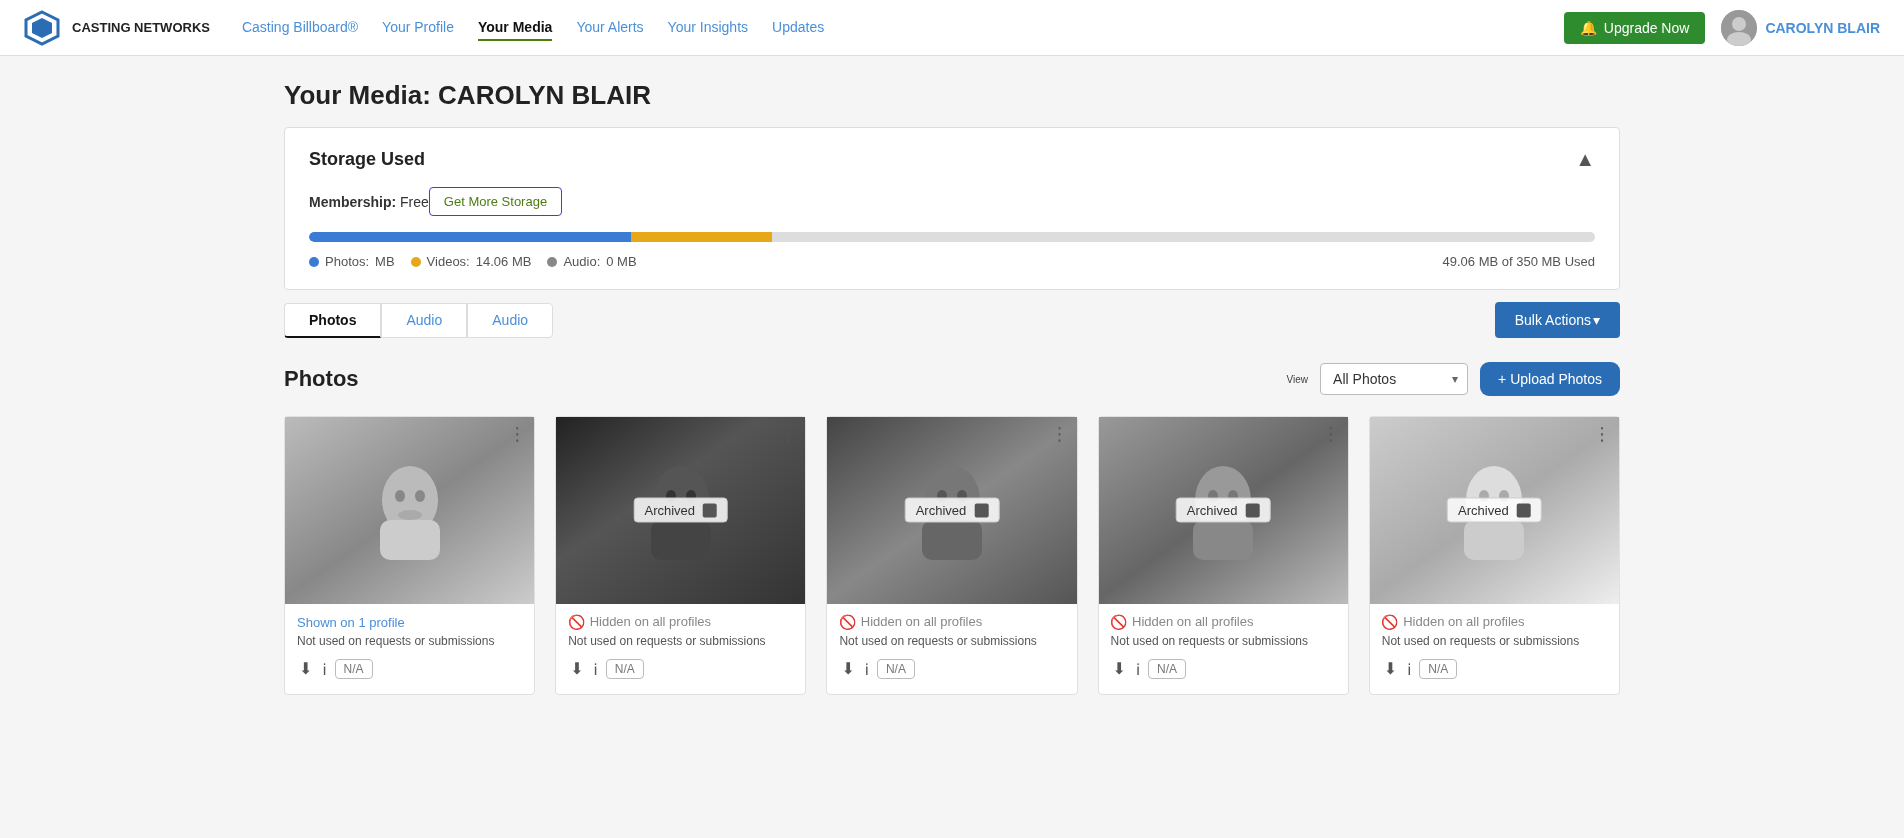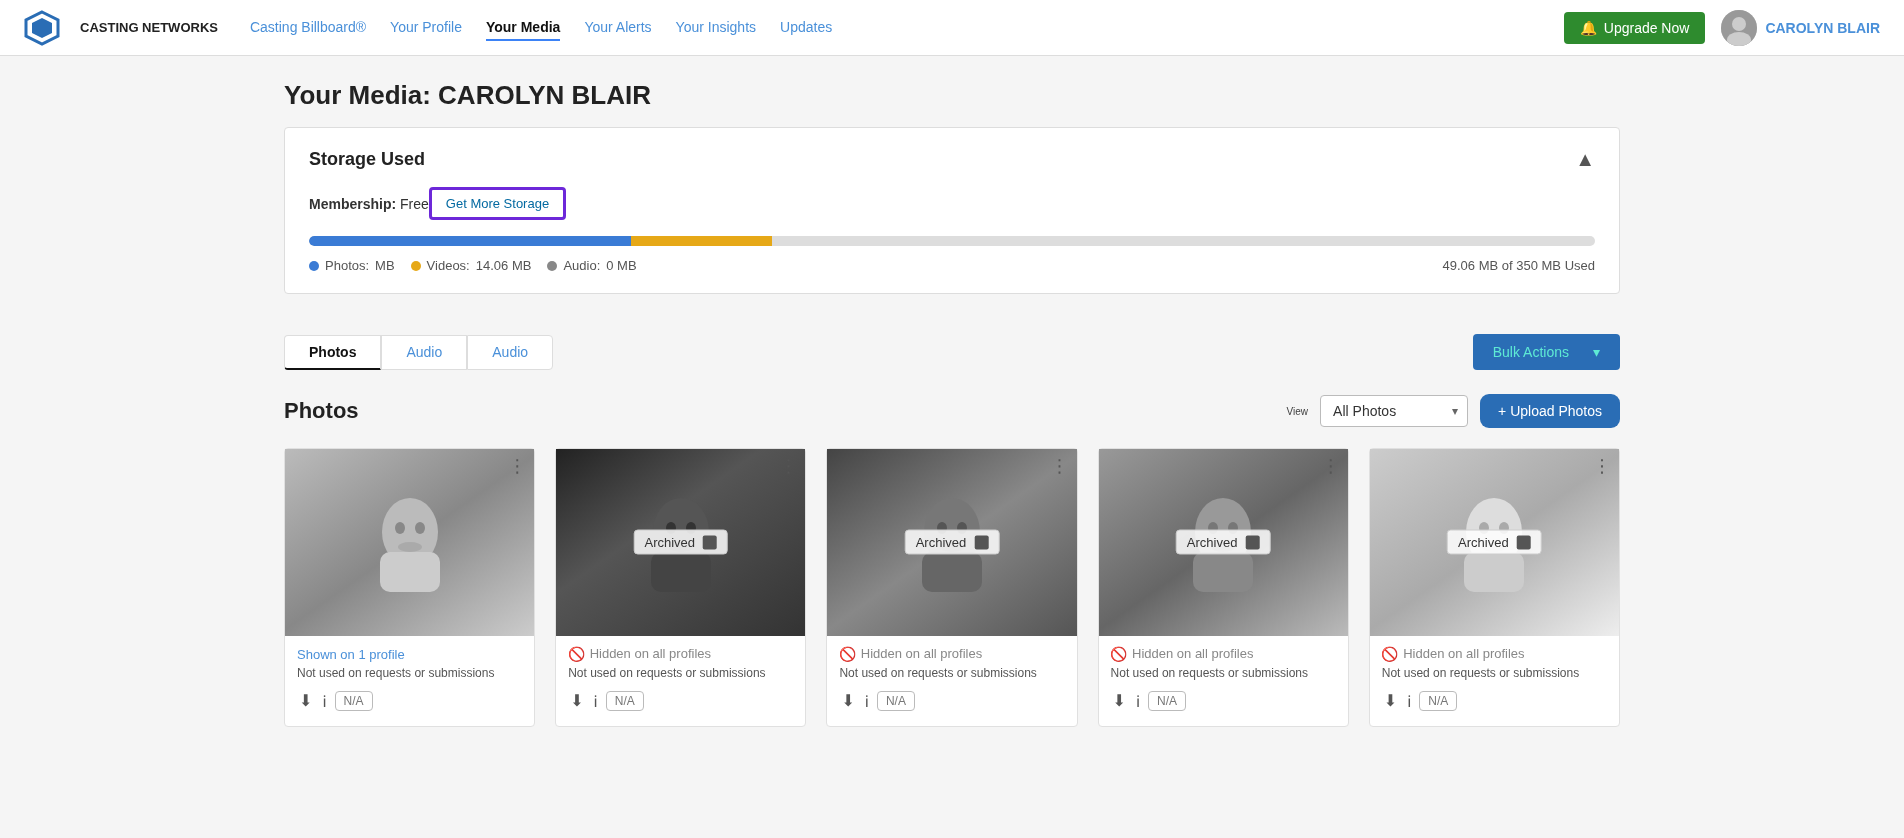--- a/index.html
+++ b/index.html
@@ -13,21 +13,21 @@
       align-items: center;
       padding: 0 24px;
       height: 56px;
       position: sticky;
       top: 0;
       z-index: 100;
     }
     .navbar-logo {
       display: flex;
       align-items: center;
-      gap: 20px;
+      gap: 12px;
       margin-right: 32px;
       text-decoration: none;
     }
     .logo-icon {
       width: 36px;
       height: 36px;
     }
     .navbar-links {
       display: flex;
       gap: 24px;
@@ -36,21 +36,21 @@
     .nav-link {
       color: #4a90d9;
       text-decoration: none;
       font-size: 14px;
       padding: 4px 0;
       cursor: pointer;
     }
     .nav-link.active {
       color: #111;
       font-weight: bold;
-      border-bottom: 2px solid #3b82f6;
+      border-bottom: 2px solid #4d7c0f;
     }
     .navbar-right {
       display: flex;
       align-items: center;
       gap: 16px;
     }
     .upgrade-btn {
       background: #2e8b2e;
       color: #fff;
       border: none;
@@ -93,21 +93,21 @@
       color: #222;
       margin-bottom: 16px;
     }
 
     
     .storage-card {
       background: #fff;
       border: 1px solid #ddd;
       border-radius: 4px;
       padding: 20px 24px;
-      margin-bottom: 40px;
+      margin-bottom: 12px;
     }
     .storage-header {
       display: flex;
       justify-content: space-between;
       align-items: center;
       margin-bottom: 16px;
     }
     .storage-title {
       font-size: 18px;
       font-weight: bold;
@@ -125,26 +125,26 @@
       justify-content: flex-start;
       align-items: center;
       margin-bottom: 16px;
     }
     .membership-text {
       font-size: 14px;
     }
     .membership-text strong { color: #333; }
     .get-storage-btn {
       background: #fff;
-      border: 3px solid #6d28d9;
+      border: 1px solid #6d28d9;
       border-radius: 4px;
       padding: 6px 14px;
       font-size: 13px;
       cursor: pointer;
-      color: #0369a1;
+      color: #4d7c0f;
     }
     .storage-bar-container {
       height: 10px;
       background: #ddd;
       border-radius: 5px;
       overflow: hidden;
       margin-bottom: 12px;
       display: flex;
     }
     .storage-bar-photos {
@@ -202,29 +202,29 @@
       background: #fff;
       color: #111;
       font-weight: bold;
       border-bottom: 2px solid #111;
     }
     .tab-btn:first-child { border-radius: 4px 0 0 4px; }
     .tab-btn:last-child { border-radius: 0 4px 4px 0; }
     .bulk-actions-btn {
       margin-left: auto;
       background: #2a6db5;
-      color: #5eead4;
+      color: #ffffff;
       border: none;
       border-radius: 4px;
       padding: 10px 20px;
       font-size: 14px;
       cursor: pointer;
       display: flex;
       align-items: center;
-      gap: 24px;
+      gap: 2px;
     }
 
     
     .photos-section {}
     .photos-header {
       display: flex;
       align-items: center;
       margin-bottom: 20px;
     }
     .photos-title {

